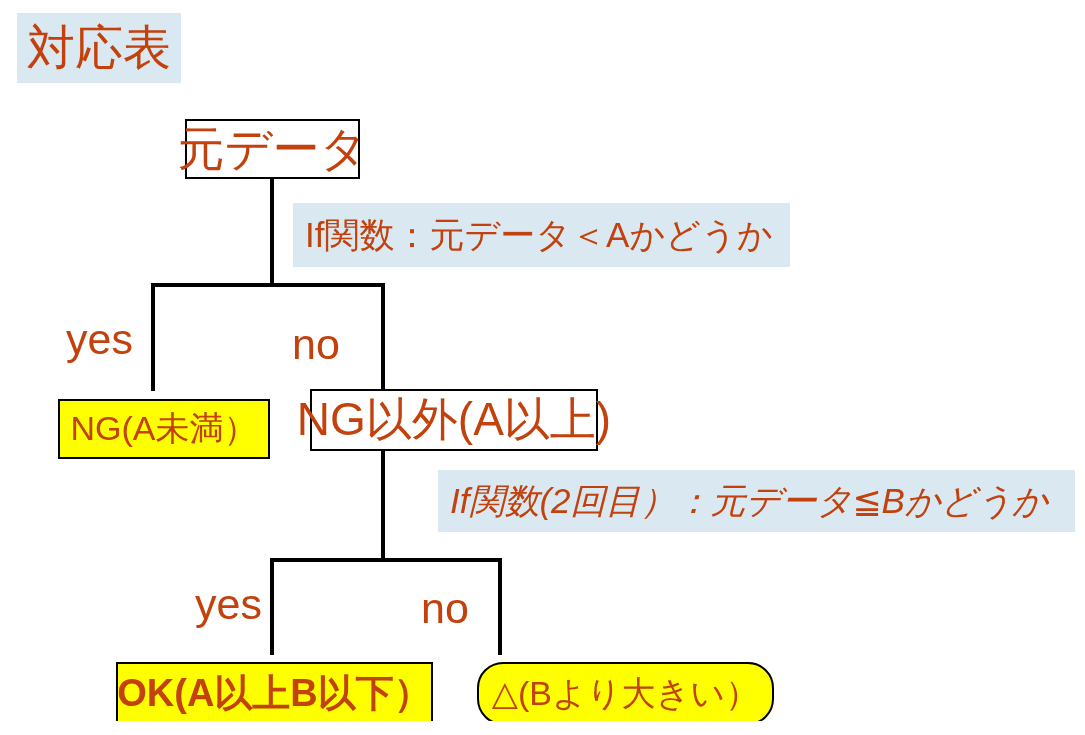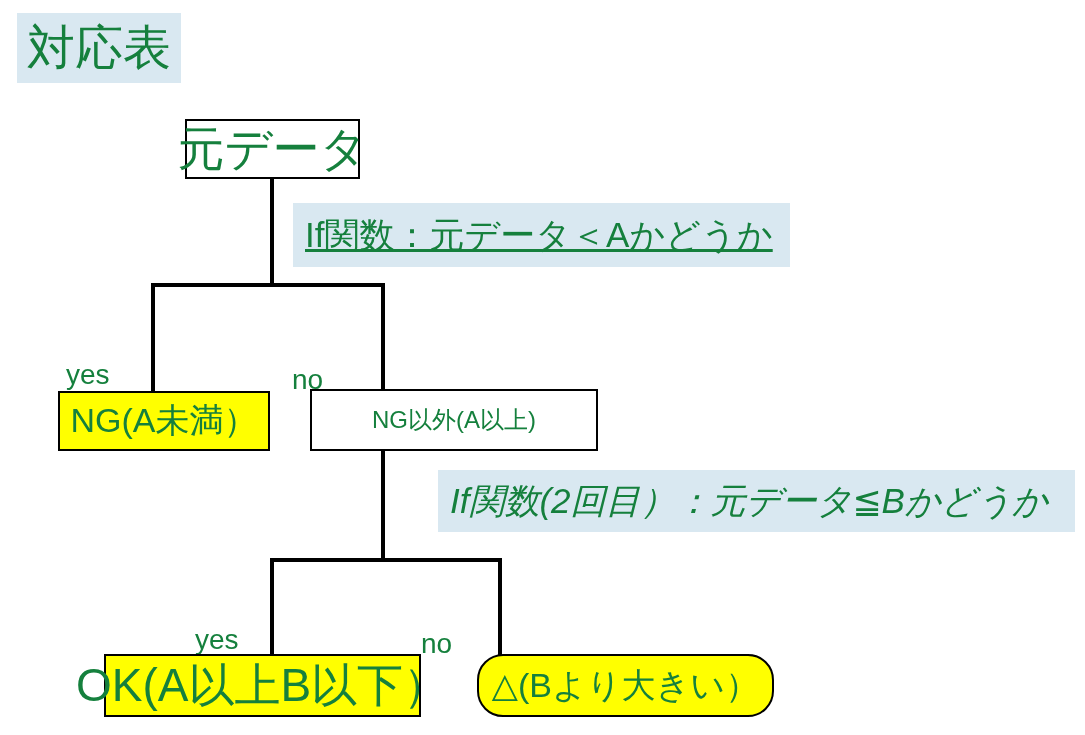--- a/index.html
+++ b/index.html
@@ -1,81 +1,81 @@
 <!DOCTYPE html>
 <html><head>
 <meta charset="utf-8">
 <style>
   * { margin:0; padding:0; box-sizing:border-box; }
   html,body { background:#ffffff; }
   .canvas {
     position:relative;
     width:1085px; height:721px;
     background:#ffffff;
-    color:#15803d;
+    color:#c2410c;
     font-family:"Liberation Sans","DejaVu Sans",sans-serif;
     overflow:hidden;
   }
   .hl { background:#d9e8f1; }
   .title {
     position:absolute; left:17px; top:13px;
     width:164px; height:70px;
     font-size:48px;
     display:flex; align-items:center; justify-content:center;
     white-space:nowrap;
   }
   .node {
     position:absolute;
     display:flex; align-items:center; justify-content:center;
     border:2px solid #000;
     background:#ffffff;
     white-space:nowrap;
   }
-  .node.yellow { background:#ffff00; }
+  .node.yellow { background:#ffff00;margin-top:8px; }
   .node-root   { left:185px; top:119px; width:175px; height:60px; font-size:47px; }
   .node-ng     { left:58px;  top:391px; width:212px; height:60px; font-size:34px; }
-  .node-notng  { left:310px; top:389px; width:288px; height:62px; font-size:24px; }
-  .node-ok     { left:104px; top:654px; width:317px; height:63px; font-size:46px; }
+  .node-notng  { left:310px; top:389px; width:288px; height:62px; font-size:46px; }
+  .node-ok     { left:116px; top:654px; width:317px; height:63px; font-size:38px;font-weight:bold; }
   .node-tri    { left:477px; top:654px; width:297px; height:63px; font-size:34px;border-radius:26px; }
   .cond {
     position:absolute;
     display:flex; align-items:center;
     padding-left:12px;
     font-size:35px;
     white-space:nowrap;
   }
   .cond-1 { left:293px; top:203px; width:497px; height:64px; }
   .cond-2 { left:438px; top:470px; width:637px; height:62px;font-style:italic; }
   .line { position:absolute; background:#000; }
   .line-root-down   { left:270px; top:179px; width:4px;   height:106px; }
   .line-b1-h        { left:151px; top:283px; width:234px; height:4px; }
   .line-b1-left-v   { left:151px; top:283px; width:4px;   height:108px; }
   .line-b1-right-v  { left:381px; top:283px; width:4px;   height:106px; }
   .line-notng-down  { left:381px; top:451px; width:4px;   height:111px; }
   .line-b2-h        { left:270px; top:558px; width:232px; height:4px; }
   .line-b2-left-v   { left:270px; top:558px; width:4px;   height:97px; }
   .line-b2-right-v  { left:498px; top:558px; width:4px;   height:97px; }
-  .edge { position:absolute; font-size:28px; white-space:nowrap;margin-top:44px; }
+  .edge { position:absolute; font-size:43px; white-space:nowrap; }
   .edge-yes-1 { left:66px;  top:315px; }
   .edge-no-1  { left:292px; top:320px; }
   .edge-yes-2 { left:195px; top:580px; }
   .edge-no-2  { left:421px; top:584px; }
 </style>
 </head>
 <body>
 
 <div class="canvas">
 
   <div class="title hl" style="background: rgb(217, 232, 241);">対応表</div>
 
   <div class="node node-root">元データ</div>
 
   <div class="line line-root-down" style="background: rgb(0, 0, 0);"></div>
 
-  <div class="cond cond-1 hl" style="background: rgb(217, 232, 241); text-decoration: underline;">If関数：元データ＜Aかどうか</div>
+  <div class="cond cond-1 hl" style="background: rgb(217, 232, 241);">If関数：元データ＜Aかどうか</div>
 
   <div class="line line-b1-h" style="background: rgb(0, 0, 0);"></div>
   <div class="line line-b1-left-v" style="background: rgb(0, 0, 0);"></div>
   <div class="line line-b1-right-v" style="background: rgb(0, 0, 0);"></div>
 
   <div class="edge edge-yes-1">yes</div>
   <div class="edge edge-no-1">no</div>
 
   <div class="node node-ng yellow" style="background: rgb(255, 255, 0);">NG(A未満）</div>
 

